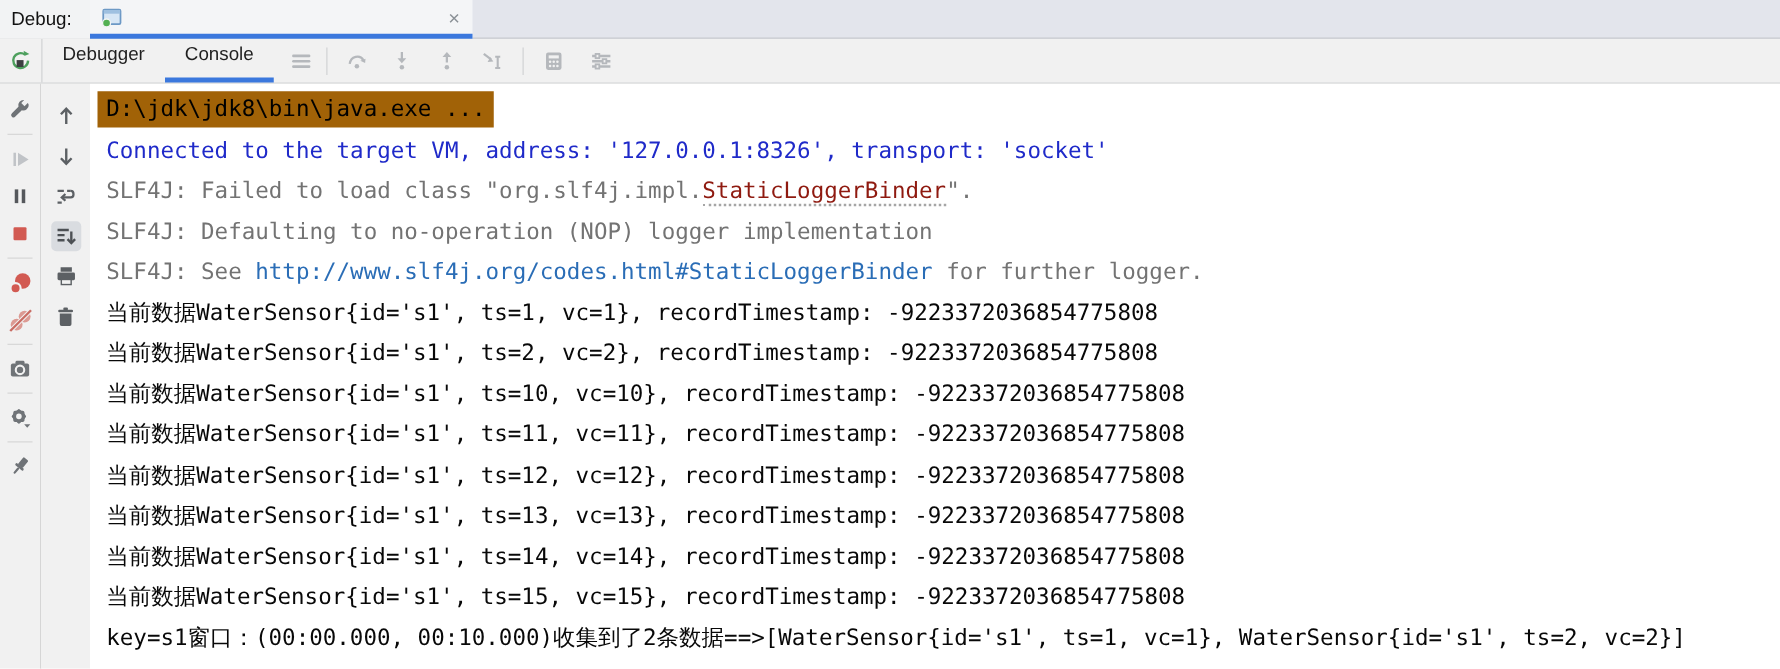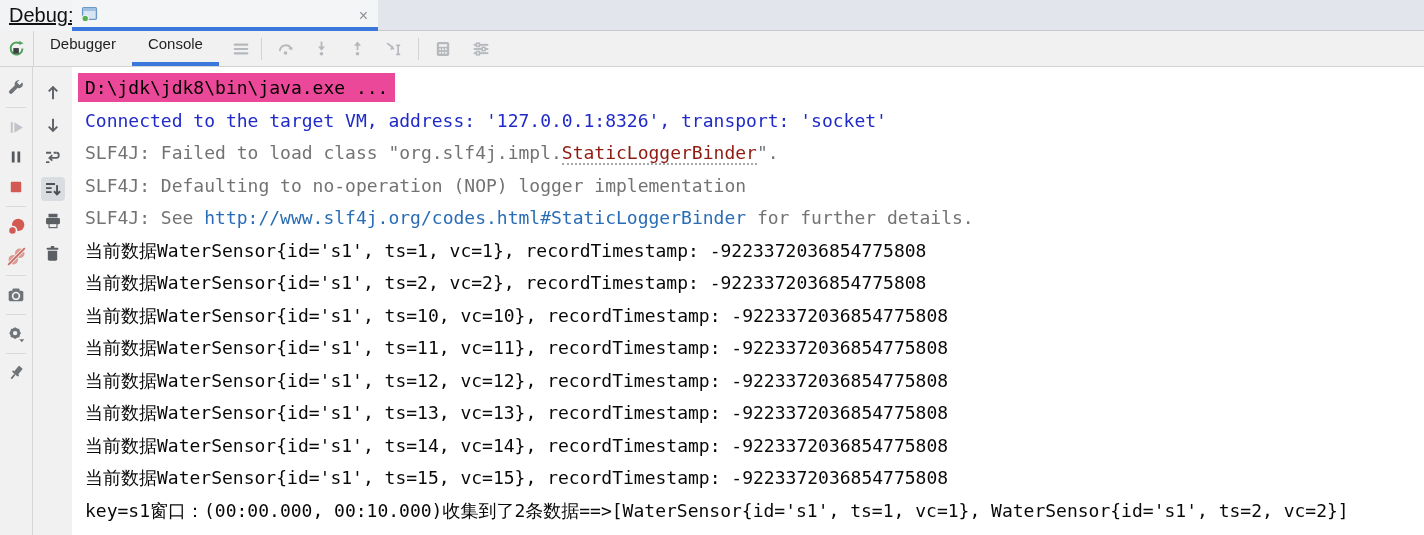--- a/index.html
+++ b/index.html
@@ -7,21 +7,21 @@
   body {
     width:1424px; height:535px; overflow:hidden;
     font-family:"Liberation Sans","DejaVu Sans",sans-serif;
     background:#ffffff; -webkit-font-smoothing:antialiased;
   }
 
   
   .titlebar { position:relative; height:31px; display:flex; align-items:stretch; background:#e3e5ec; }
   .titlebar-borderline { position:absolute; left:0; right:0; bottom:0; height:1px; background:#c8cace; }
   .titlebar-left { width:72px; background:#f2f3f4; display:flex; align-items:center; padding-left:9px; position:relative; z-index:1; }
-  .debug-label { font-size:20px; color:#111;text-decoration:underline; }
+  .debug-label { font-size:15px; color:#111; }
   .debug-tab { width:306px; background:#f4f5f7; display:flex; align-items:center; gap:6px; padding:0 8px 0 9px; position:relative; z-index:1; }
   .debug-tab-underline { position:absolute; left:0; right:0; bottom:0; height:4px; background:#3b78dd; }
   .tab-title { font-size:15px; color:#1a1a1a; white-space:nowrap; }
   .tab-close { font-size:16px; color:#8a9096; margin-left:auto; line-height:1; cursor:pointer; padding:0 2px; }
   .titlebar-fill { flex:1; background:#e3e5ec; }
 
   
   .toolbar { height:36px; background:#f1f1f1; display:flex; align-items:center; border-bottom:1px solid #d2d3d5; }
   .tb-icon { width:28px; height:28px; display:flex; align-items:center; justify-content:center; cursor:pointer; flex:0 0 auto; }
   .tb-rerun { width:33px; }
@@ -36,21 +36,21 @@
   .debug-col { width:33px; background:#f1f1f1; border-right:1px solid #d6d6d6; display:flex; flex-direction:column; align-items:center; padding-top:6px; flex:0 0 auto; }
   .debug-col .gut-icon { width:22px; height:22px; margin:4px 0; display:flex; align-items:center; justify-content:center; cursor:pointer; }
   .dbg-sep { width:20px; height:1px; background:#d8d8d8; margin:4px 0; }
   .console-col { width:39px; background:#f1f1f1; display:flex; flex-direction:column; align-items:center; padding-top:10px; flex:0 0 auto; }
   .console-col .gut-icon { width:24px; height:24px; margin:4px 0; display:flex; align-items:center; justify-content:center; cursor:pointer; border-radius:4px; }
   .gut-icon.toggled { background:#d9dce0; }
 
   
   .console-area { flex:1; background:#ffffff; padding:5px 0 0 13px; overflow:hidden; }
   .console-line { font-family:"DejaVu Sans Mono","Liberation Mono",monospace; font-size:18px; line-height:32.5px; white-space:pre; color:#080808; }
-  .c-exe { color:#000; background:#ec4899; padding:4px 7px; margin-left:-7px; }
+  .c-exe { color:#000; background:#a16207; padding:4px 7px; margin-left:-7px; }
   .c-sys { color:#1f2ac9; }
   .c-err { color:#737373; }
   .c-errref { color:#8f1a10; border-bottom:2px dotted #a6a6a6; }
   .c-link { color:#2a6db6; cursor:pointer; }
   .c-out { color:#080808; }
 </style>
 </head>
 <body>
 
 <div class="titlebar">
@@ -278,21 +278,21 @@
         <path d="M3.6 5.4h8.8v8a1.4 1.4 0 0 1-1.4 1.4H5a1.4 1.4 0 0 1-1.4-1.4z"></path>
       </svg>
     </div>
   </div>
 
   <div class="console-area">
       <div class="console-line"><span class="c-exe">D:\jdk\jdk8\bin\java.exe ...</span></div>
       <div class="console-line"><span class="c-sys">Connected to the target VM, address: '127.0.0.1:8326', transport: 'socket'</span></div>
       <div class="console-line"><span class="c-err">SLF4J: Failed to load class "org.slf4j.impl.</span><span class="c-errref">StaticLoggerBinder</span><span class="c-err">".</span></div>
       <div class="console-line"><span class="c-err">SLF4J: Defaulting to no-operation (NOP) logger implementation</span></div>
-      <div class="console-line"><span class="c-err">SLF4J: See </span><span class="c-link">http://www.slf4j.org/codes.html#StaticLoggerBinder</span><span class="c-err"> for further details.</span></div>
+      <div class="console-line"><span class="c-err">SLF4J: See </span><span class="c-link">http://www.slf4j.org/codes.html#StaticLoggerBinder</span><span class="c-err"> for further logger.</span></div>
       <div class="console-line"><span class="c-out">当前数据WaterSensor{id='s1', ts=1, vc=1}, recordTimestamp: -9223372036854775808</span></div>
       <div class="console-line"><span class="c-out">当前数据WaterSensor{id='s1', ts=2, vc=2}, recordTimestamp: -9223372036854775808</span></div>
       <div class="console-line"><span class="c-out">当前数据WaterSensor{id='s1', ts=10, vc=10}, recordTimestamp: -9223372036854775808</span></div>
       <div class="console-line"><span class="c-out">当前数据WaterSensor{id='s1', ts=11, vc=11}, recordTimestamp: -9223372036854775808</span></div>
       <div class="console-line"><span class="c-out">当前数据WaterSensor{id='s1', ts=12, vc=12}, recordTimestamp: -9223372036854775808</span></div>
       <div class="console-line"><span class="c-out">当前数据WaterSensor{id='s1', ts=13, vc=13}, recordTimestamp: -9223372036854775808</span></div>
       <div class="console-line"><span class="c-out">当前数据WaterSensor{id='s1', ts=14, vc=14}, recordTimestamp: -9223372036854775808</span></div>
       <div class="console-line"><span class="c-out">当前数据WaterSensor{id='s1', ts=15, vc=15}, recordTimestamp: -9223372036854775808</span></div>
       <div class="console-line"><span class="c-out">key=s1窗口：(00:00.000, 00:10.000)收集到了2条数据==&gt;[WaterSensor{id='s1', ts=1, vc=1}, WaterSensor{id='s1', ts=2, vc=2}]</span></div>
     </div>

